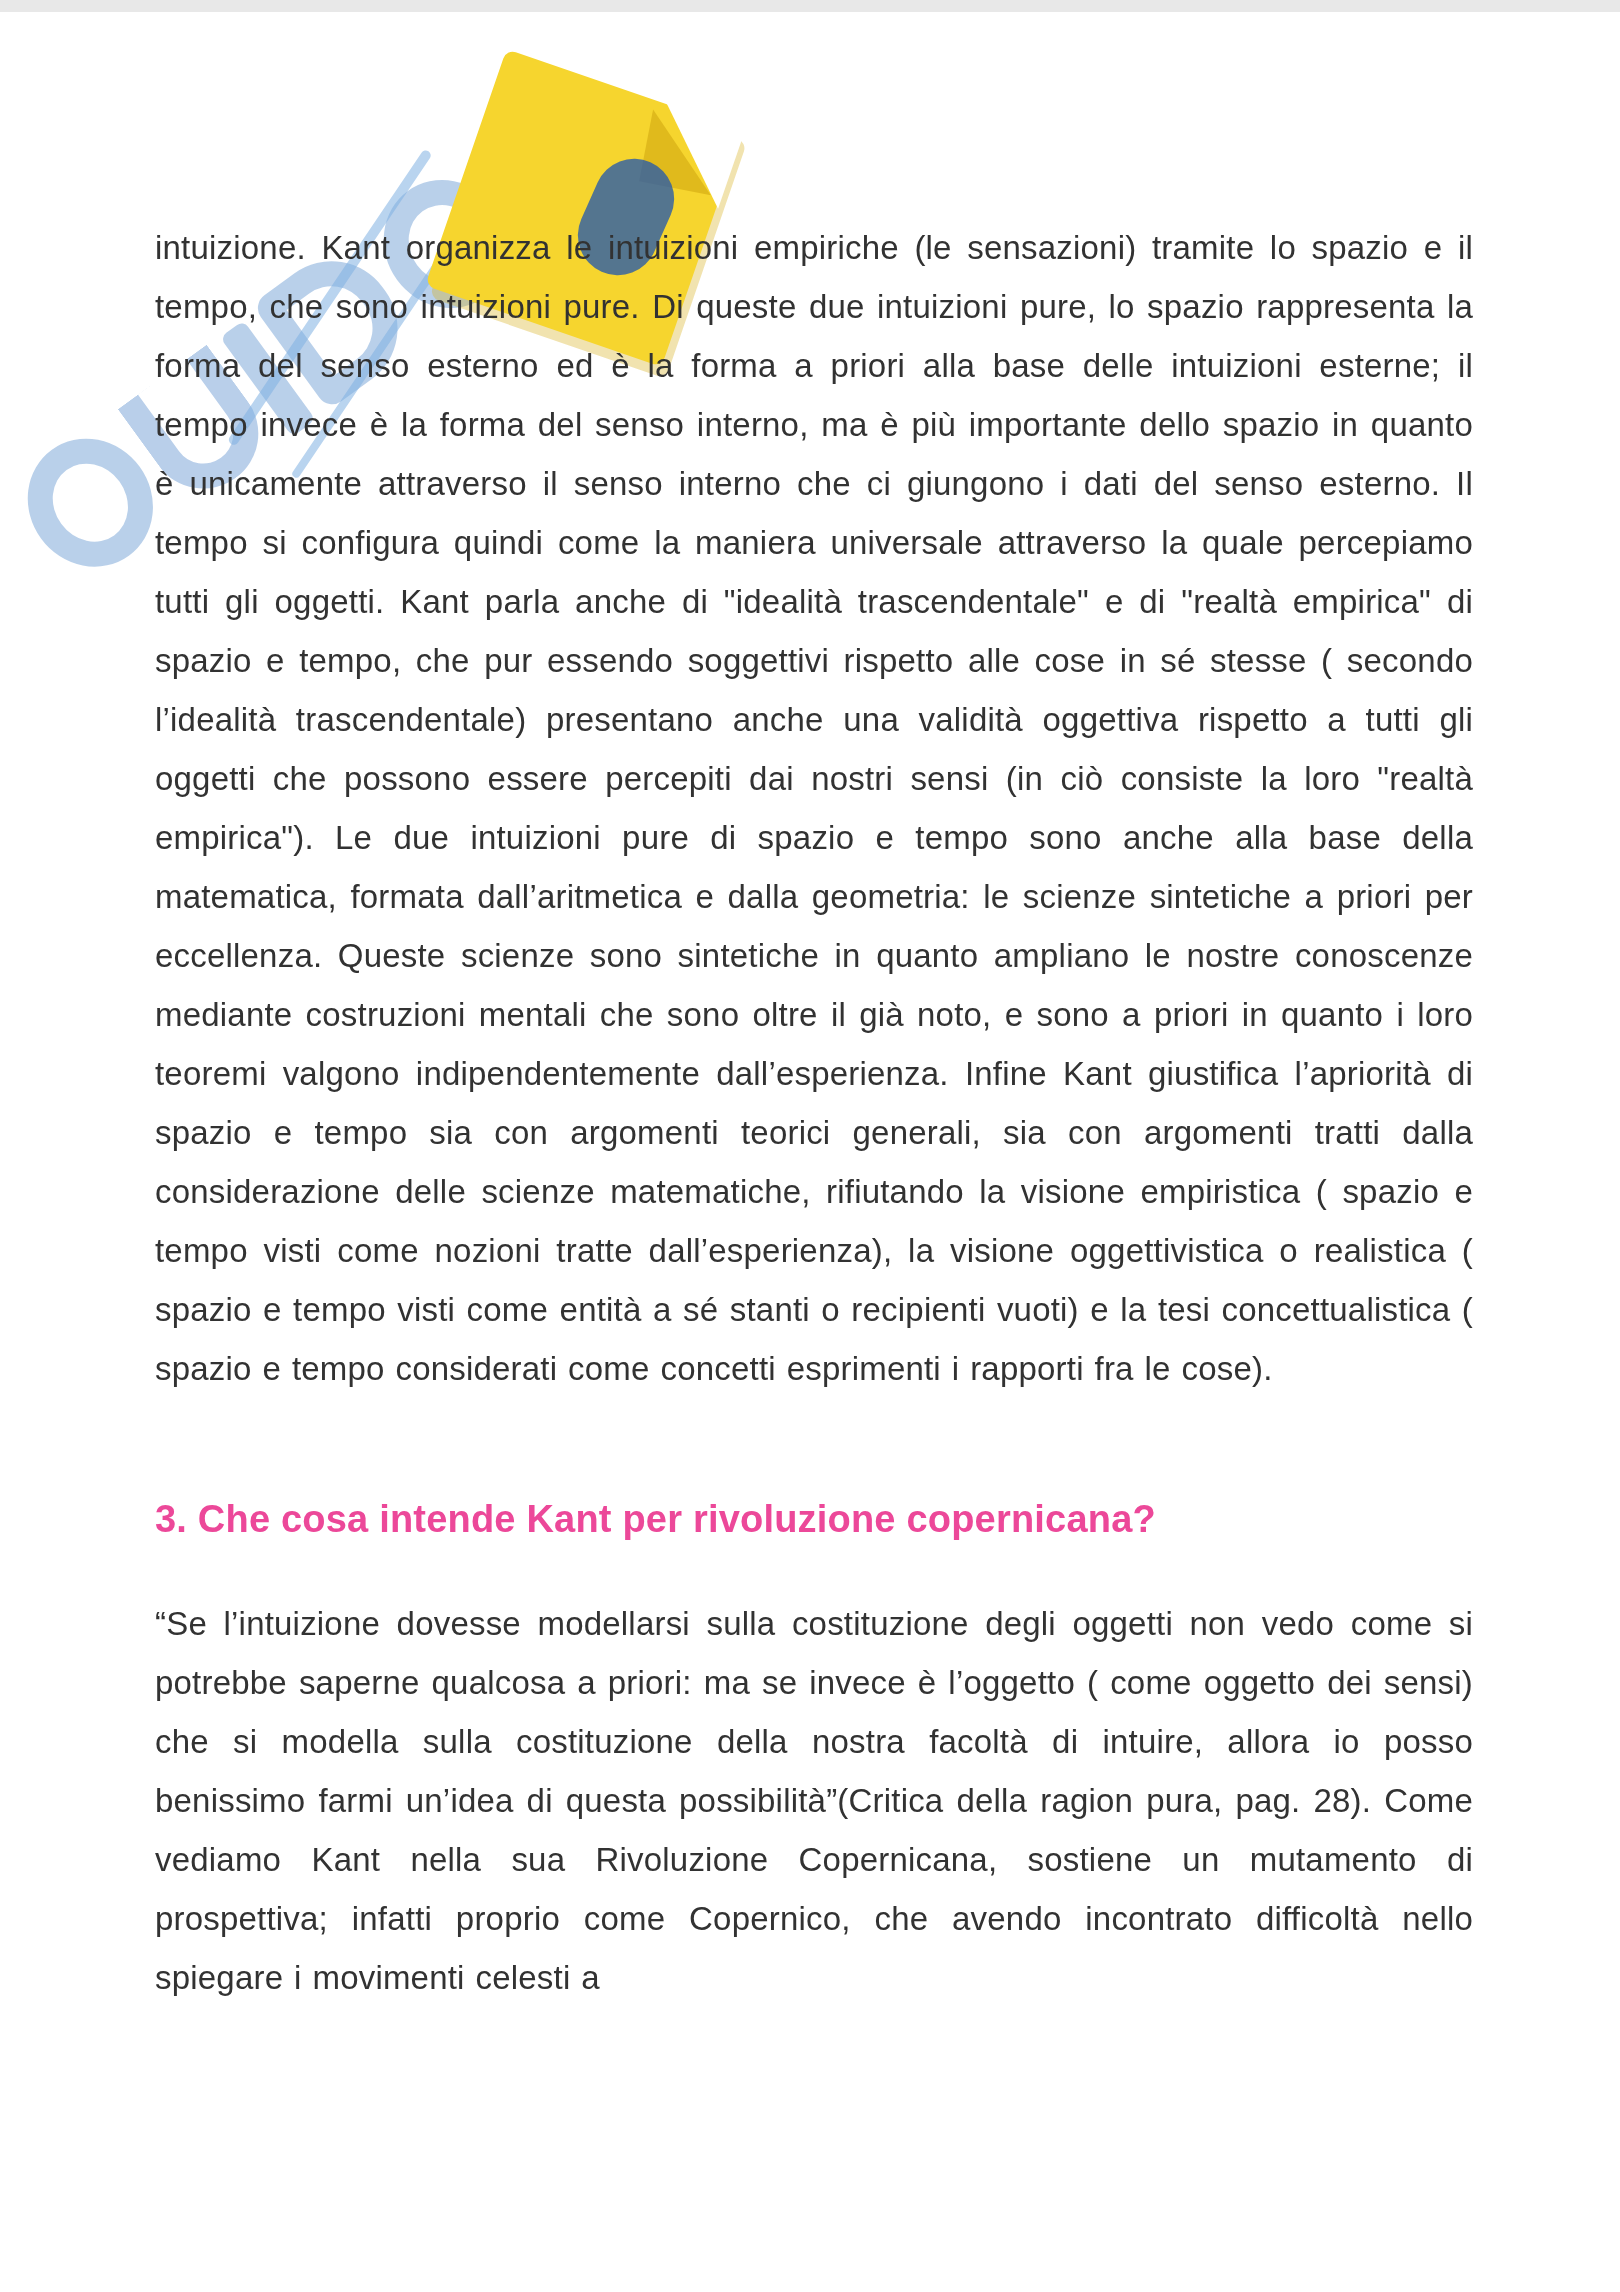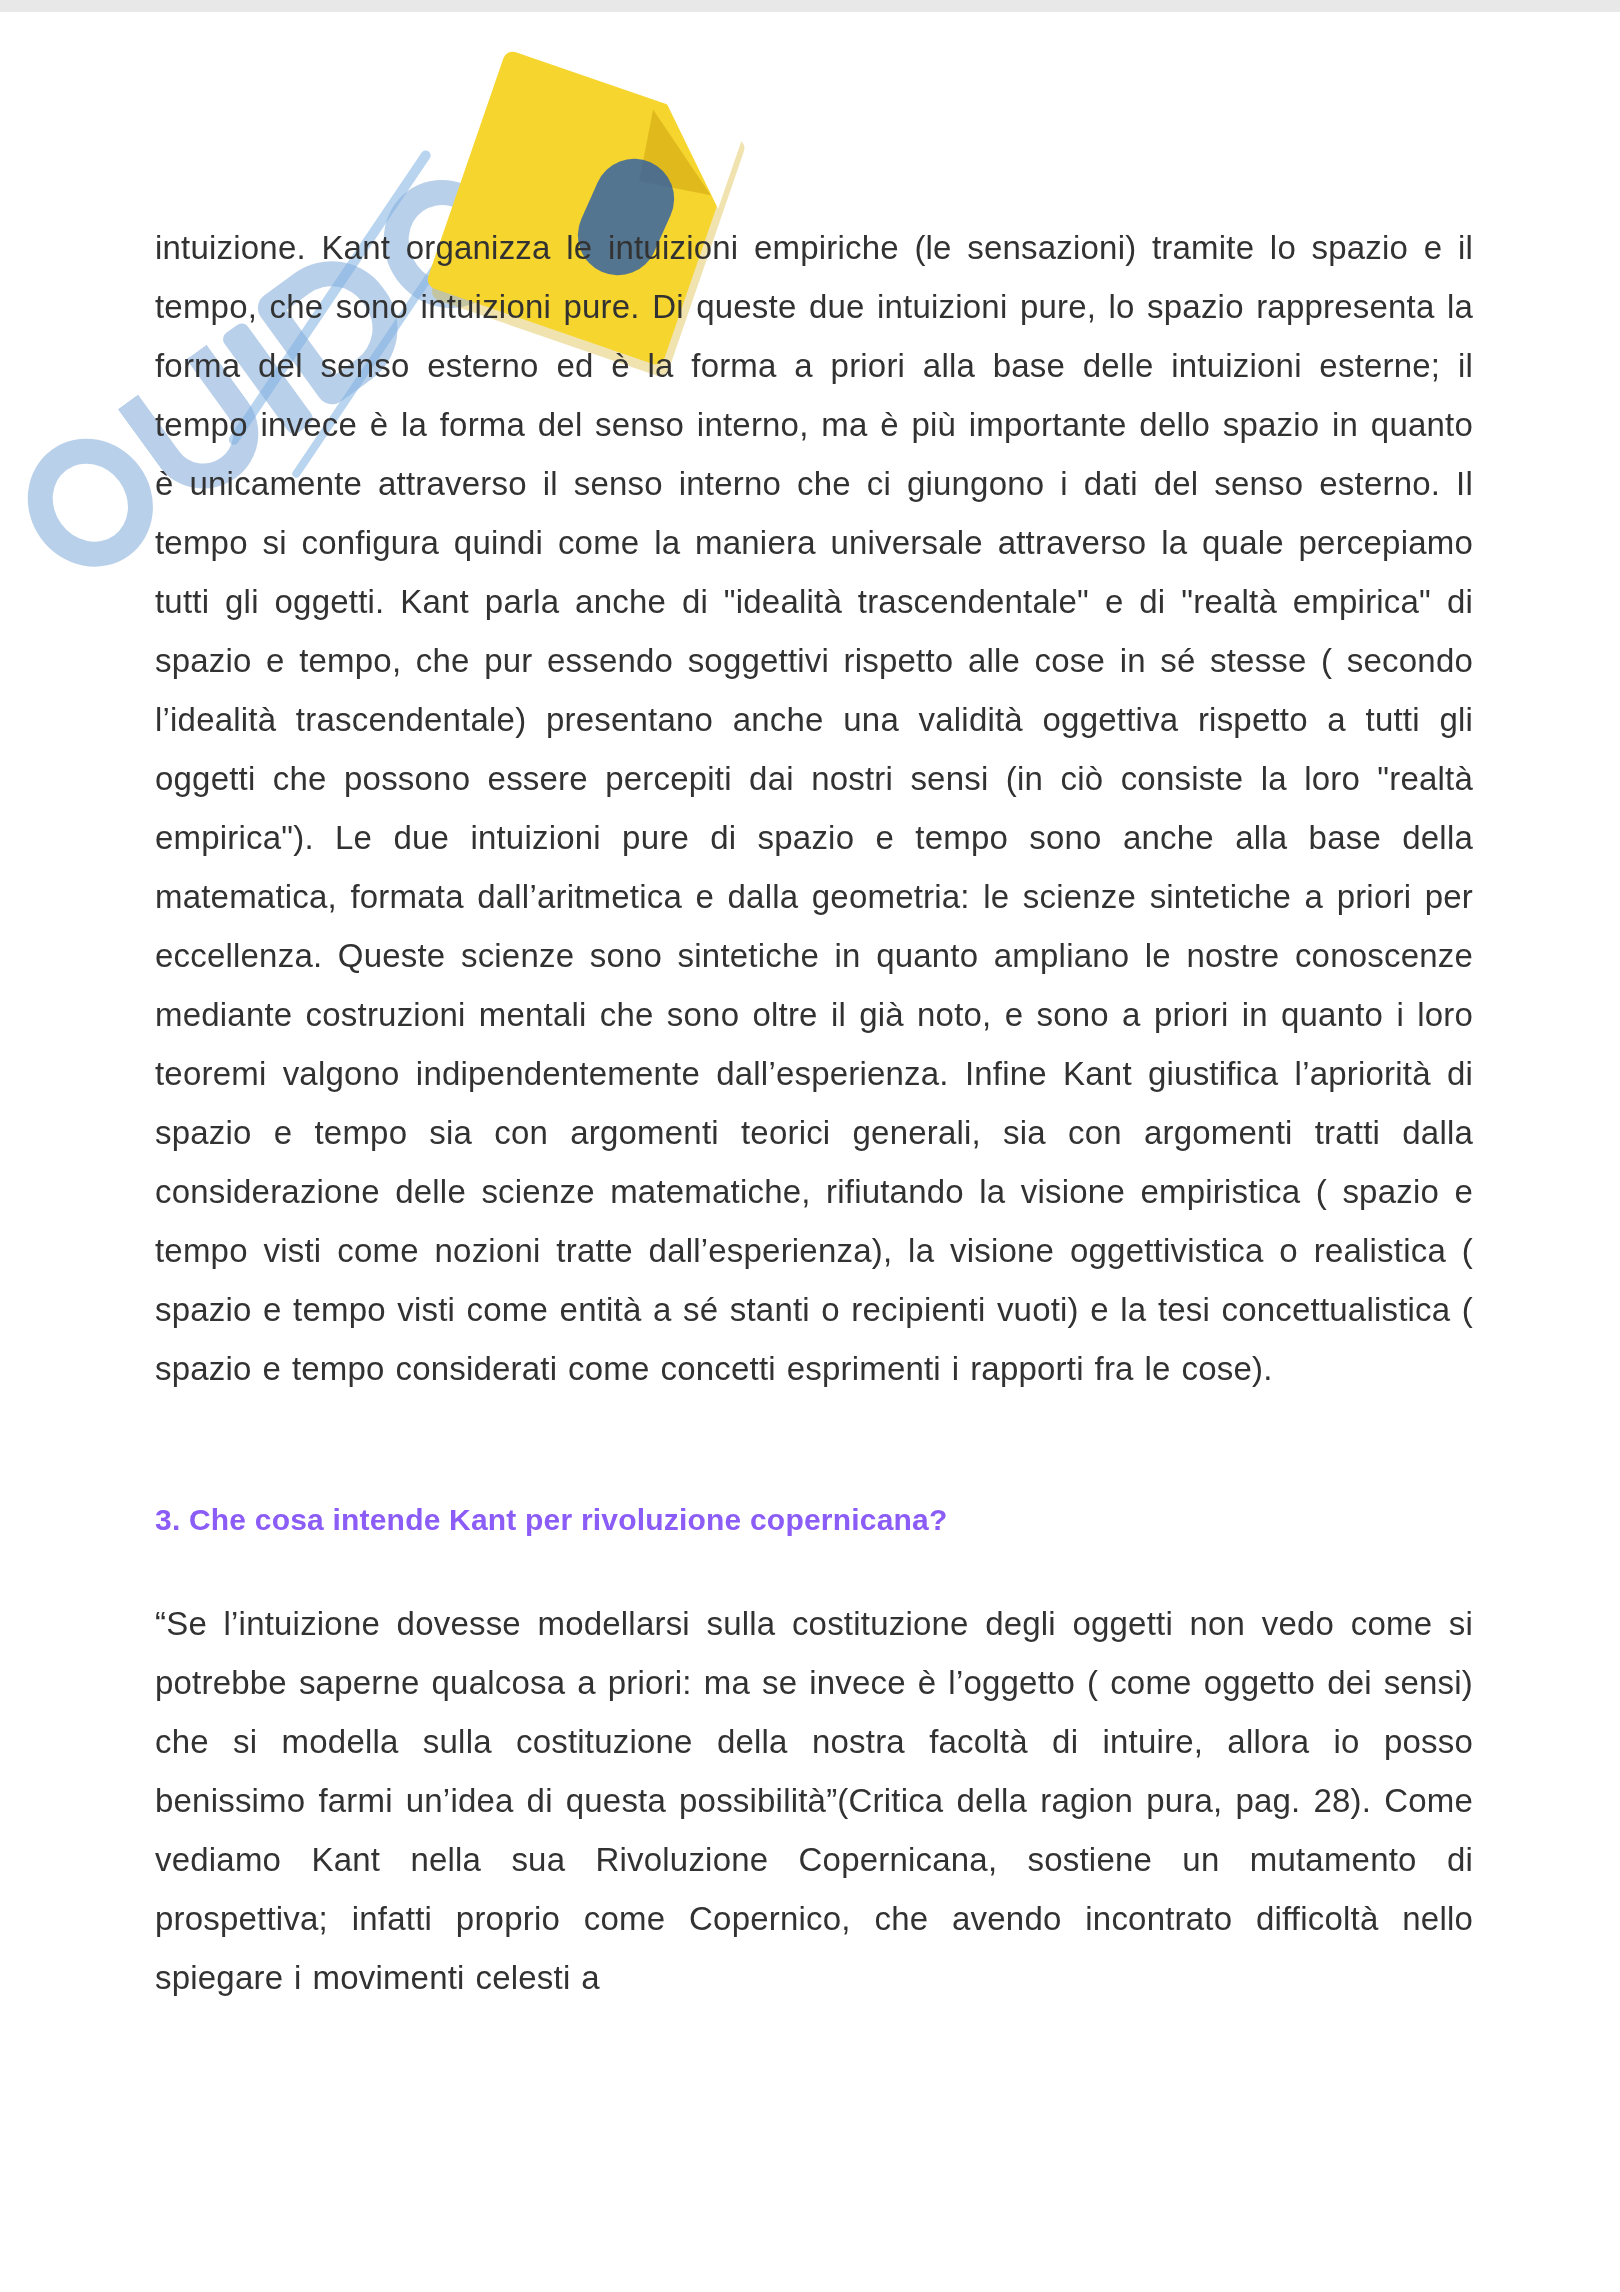--- a/index.html
+++ b/index.html
@@ -135,24 +135,24 @@
   .para {
     margin: 0;
     font-size: 33px;
     line-height: 59px;
     text-align: justify;
     letter-spacing: 0.2px;
     word-spacing: 1.5px;
   }
   .heading {
     margin: 92px 0 45px 0;
-    font-size: 30px;
+    font-size: 38px;
     line-height: 59px;
     font-weight: bold;
-    color: #8b5cf6;
+    color: #ec4899;
     letter-spacing: 0.2px;
   }
 </style>
 </head>
 <body>
 
 <div class="page">
 
   <div class="watermark" aria-hidden="true">
     <div class="wm-letters">

